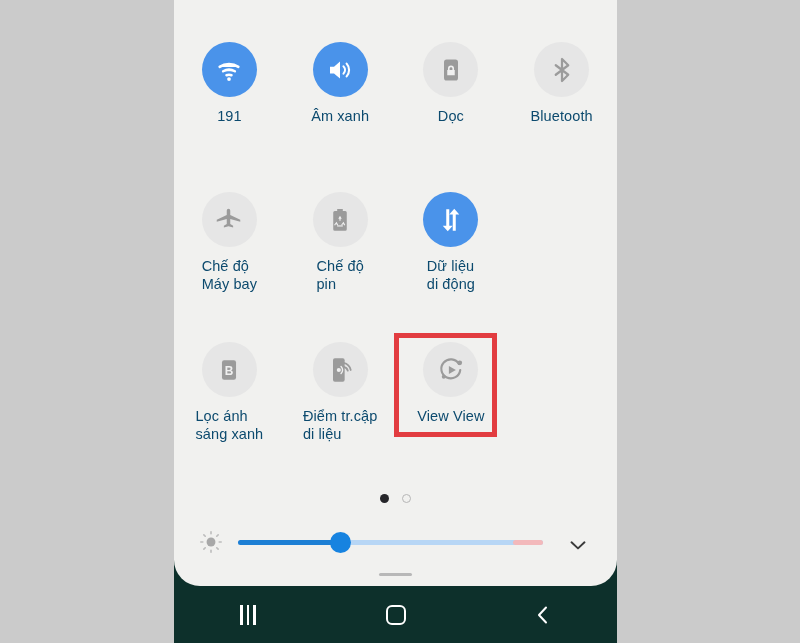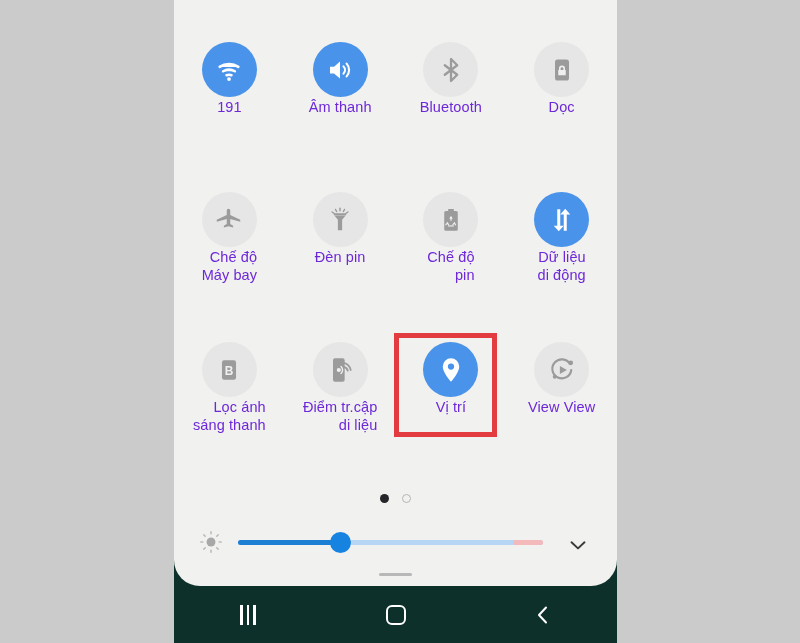--- a/index.html
+++ b/index.html
@@ -68,25 +68,25 @@
     background: #e6e6e6;
     display: flex;
     align-items: center;
     justify-content: center;
     flex: none;
   }
   .tile.on .tile-circle {
     background: #4a93ea;
   }
   .tile-label {
-    margin-top: 1px;
+    margin-top: 10px;
     font-size: 14.5px;
     line-height: 18px;
-    color: #6d28d9;
-    text-align: right;
+    color: #0c4a6e;
+    text-align: left;
     letter-spacing: 0.1px;
     max-width: 108px;
     white-space: pre-line;
   }
   .tile svg { display: block; }
   .ico-on  { fill: #ffffff; stroke: #ffffff; }
 
   
   .highlight-box {
     position: absolute;
@@ -254,65 +254,55 @@
           </div>
 
           <div class="tile on">
             <div class="tile-circle">
               <svg width="30" height="30" viewBox="0 0 24 24">
                 <path fill="#fff" d="M4 9.3h3.2L12 5.2v13.6L7.2 14.7H4z"></path>
                 <path fill="none" stroke="#fff" stroke-width="1.7" stroke-linecap="round" d="M14.8 9.1a4.2 4.2 0 0 1 0 5.8"></path>
                 <path fill="none" stroke="#fff" stroke-width="1.7" stroke-linecap="round" d="M17.3 6.9a7.6 7.6 0 0 1 0 10.2"></path>
               </svg>
             </div>
-            <div class="tile-label">Âm thanh</div>
-          </div>
-
-          <div class="tile">
-            <div class="tile-circle">
-              <svg width="30" height="30" viewBox="0 0 24 24">
-                <path fill="none" stroke="#9b9b9b" stroke-width="1.8" stroke-linejoin="round" stroke-linecap="round" d="M12 3.2v17.6l5-5-10-7.6M12 3.2l5 5-10 7.6"></path>
-              </svg>
-            </div>
-            <div class="tile-label">Bluetooth</div>
+            <div class="tile-label">Âm xanh</div>
           </div>
 
           <div class="tile">
             <div class="tile-circle">
               <svg width="28" height="28" viewBox="0 0 24 24">
                 <rect x="6" y="3" width="12" height="18" rx="2.2" fill="#9b9b9b"></rect>
                 <path fill="#f0f0f0" d="M12 8.2a2.6 2.6 0 0 0-2.6 2.6v1.1h-.6v4.6h6.4v-4.6h-.6v-1.1A2.6 2.6 0 0 0 12 8.2zm0 1.5c.7 0 1.2.5 1.2 1.1v1.1h-2.4v-1.1c0-.6.5-1.1 1.2-1.1z"></path>
               </svg>
             </div>
             <div class="tile-label">Dọc</div>
           </div>
+
+          <div class="tile">
+            <div class="tile-circle">
+              <svg width="30" height="30" viewBox="0 0 24 24">
+                <path fill="none" stroke="#9b9b9b" stroke-width="1.8" stroke-linejoin="round" stroke-linecap="round" d="M12 3.2v17.6l5-5-10-7.6M12 3.2l5 5-10 7.6"></path>
+              </svg>
+            </div>
+            <div class="tile-label">Bluetooth</div>
+          </div>
         </div>
 
         <div class="tile-row">
 
           <div class="tile">
             <div class="tile-circle">
               <svg width="30" height="30" viewBox="0 0 24 24">
                 <path fill="#9b9b9b" d="M21 13.4v-1.7l-8-3.7V4.3a1.4 1.4 0 0 0-2.8 0V8l-8 3.7v1.7l8-2.2v3.9l-2.3 1.5v1.3l3.7-.9 3.7.9v-1.3L13 15.1v-3.9z"></path>
               </svg>
             </div>
             <div class="tile-label">Chế độ
 Máy bay</div>
           </div>
 
-          <div class="tile">
-            <div class="tile-circle">
-              <svg width="30" height="30" viewBox="0 0 24 24">
-                <path fill="#9b9b9b" d="M7.5 8.4h9l-2.8 3.4v8.3h-3.4v-8.3z"></path>
-                <rect x="7" y="6.6" width="10" height="1.6" rx="0.6" fill="#9b9b9b"></rect>
-                <path fill="none" stroke="#9b9b9b" stroke-width="1.2" stroke-linecap="round" d="M12 2.6v2M8.4 3.6l.9 1.6M15.6 3.6l-.9 1.6M5.7 5.6l1.4 1M18.3 5.6l-1.4 1"></path>
-              </svg>
-            </div>
-            <div class="tile-label">Đèn pin</div>
-          </div>
 
           <div class="tile">
             <div class="tile-circle">
               <svg width="28" height="28" viewBox="0 0 24 24">
                 <path fill="#9b9b9b" d="M9.6 2.6h4.8v1.6h2.1a1.3 1.3 0 0 1 1.3 1.3V20a1.3 1.3 0 0 1-1.3 1.3H7.5A1.3 1.3 0 0 1 6.2 20V5.5a1.3 1.3 0 0 1 1.3-1.3h2.1z"></path>
                 <path fill="#f0f0f0" d="M12 8.4l1.5 2.6h-1v1.7h-1v-1.7h-1zM9 13.6l1.5 2.6-.9.5-.9-1.5-.9 1.5-.9-.5zM15 13.6l1.5 2.6-.9.5-.9-1.5-.9 1.5-.9-.5z"></path>
                 <path fill="#f0f0f0" d="M9.6 16.6h4.8v1h-4.8z"></path>
               </svg>
             </div>
             <div class="tile-label">Chế độ
@@ -334,46 +324,37 @@
         <div class="tile-row">
 
           <div class="tile">
             <div class="tile-circle">
               <svg width="26" height="26" viewBox="0 0 24 24">
                 <rect x="5.5" y="3" width="13" height="18" rx="2" fill="#9b9b9b"></rect>
                 <text x="12" y="16.4" text-anchor="middle" font-family="Liberation Sans, sans-serif" font-size="11" font-weight="bold" fill="#f0f0f0">B</text>
               </svg>
             </div>
             <div class="tile-label">Lọc ánh
-sáng thanh</div>
+sáng xanh</div>
           </div>
 
           <div class="tile">
             <div class="tile-circle">
               <svg width="28" height="28" viewBox="0 0 24 24">
                 <path fill="#9b9b9b" d="M6 3.6A1.6 1.6 0 0 1 7.6 2h6.8A1.6 1.6 0 0 1 16 3.6v16.8A1.6 1.6 0 0 1 14.4 22H7.6A1.6 1.6 0 0 1 6 20.4z"></path>
                 <path fill="none" stroke="#9b9b9b" stroke-width="1.5" stroke-linecap="round" d="M15.4 9.3a4.6 4.6 0 0 1 3.3 3.3"></path>
                 <path fill="none" stroke="#9b9b9b" stroke-width="1.5" stroke-linecap="round" d="M15.1 5.9a8 8 0 0 1 6.1 6.1"></path>
                 <circle cx="11" cy="12" r="1.8" fill="#f0f0f0"></circle>
                 <path fill="none" stroke="#f0f0f0" stroke-width="1.2" stroke-linecap="round" d="M12.9 8.9a4.3 4.3 0 0 1 0 6.2"></path>
               </svg>
             </div>
             <div class="tile-label">Điểm tr.cập
 di liệu</div>
           </div>
 
-          <div class="tile on">
-            <div class="tile-circle">
-              <svg width="30" height="30" viewBox="0 0 24 24">
-                <path fill="#fff" d="M12 2.6a6.6 6.6 0 0 0-6.6 6.6c0 4.9 6.6 12.2 6.6 12.2s6.6-7.3 6.6-12.2A6.6 6.6 0 0 0 12 2.6z"></path>
-                <circle cx="12" cy="9.2" r="2.5" fill="#4a93ea"></circle>
-              </svg>
-            </div>
-            <div class="tile-label">Vị trí</div>
-          </div>
 
           <div class="tile">
             <div class="tile-circle">
               <svg width="30" height="30" viewBox="0 0 24 24">
                 <path fill="none" stroke="#9b9b9b" stroke-width="1.7" stroke-linecap="round" d="M18.4 7.2A7.6 7.6 0 1 0 19.4 12"></path>
                 <circle cx="19" cy="6.2" r="1.9" fill="#9b9b9b"></circle>
                 <circle cx="6.2" cy="17.4" r="1.6" fill="#9b9b9b"></circle>
                 <path fill="#9b9b9b" d="M10.3 8.8l5.6 3.2-5.6 3.2z"></path>
               </svg>
             </div>

